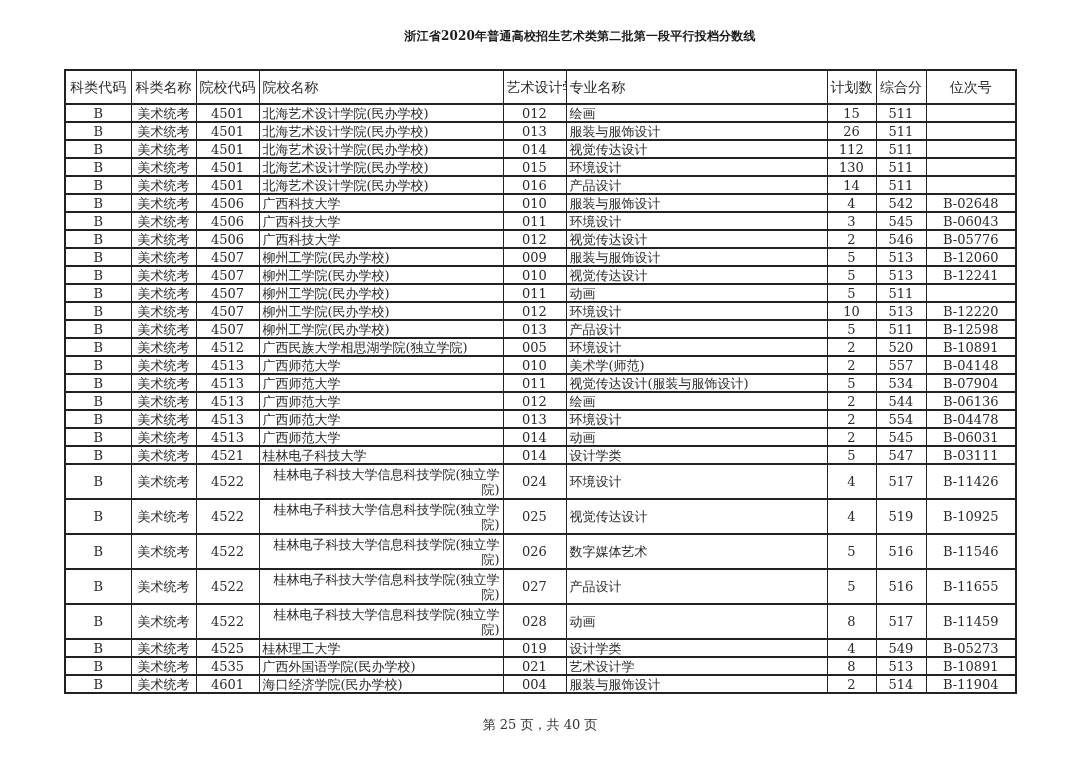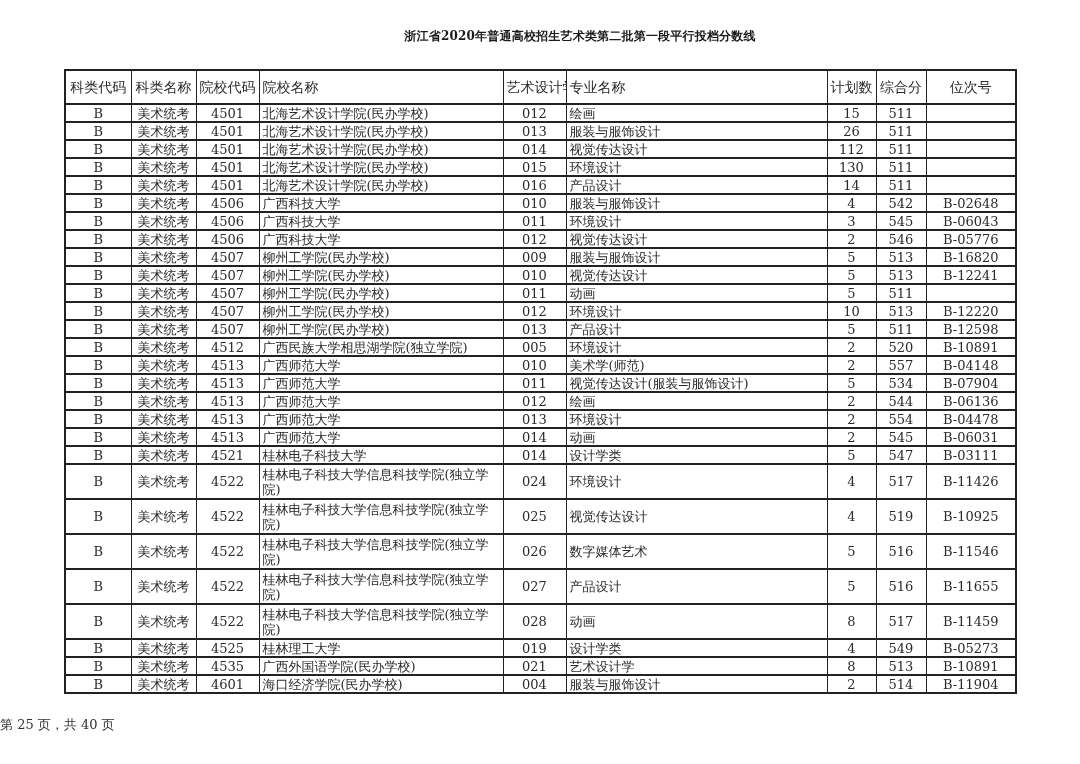--- a/index.html
+++ b/index.html
@@ -9,25 +9,25 @@
            font-size: 12px; font-weight: bold; color: #1a1a1a; letter-spacing: 0.2px; margin-left: 40px; }
   table.grid { position: absolute; top: 69px; left: 64px; width: 951px;
                border-collapse: collapse; table-layout: fixed;
                border: 2px solid #222; }
   table.grid th, table.grid td { border: 1px solid #222; padding: 0 3px; overflow: hidden;
                white-space: nowrap; font-size: 13px; line-height: 15px; color: #2a2a2a;
                font-weight: normal; }
   table.grid th { height: 32px; font-size: 14px; }
   table.grid tr.r td { height: 16px; }
   table.grid tr.tall td { height: 33px; }
-  table.grid tr.tall td.wrap { white-space: normal; line-height: 15px; }
+  table.grid tr.tall td.wrap { white-space: normal; line-height: 15px; text-align: right; }
   .c { text-align: center; }
   .l { text-align: left; }
   table.grid tr { border-bottom: 2px solid #222; }
-  .footer { position: absolute; top: 716px; left: 0; width: 1080px; 
+  .footer { position: absolute; top: 716px; left: 0; width: 1080px; text-align: center;
             font-size: 13px; color: #333; }
 </style>
 </head>
 <body>
 
 <div class="title">浙江省2020年普通高校招生艺术类第二批第一段平行投档分数线</div>
 
 <table class="grid">
   <colgroup>
     <col style="width:66px">
@@ -144,21 +144,21 @@
       </tr>
       <tr class="r">
         <td class="c">B</td>
         <td class="c">美术统考</td>
         <td class="c">4507</td>
         <td class="l">柳州工学院(民办学校)</td>
         <td class="c">009</td>
         <td class="l">服装与服饰设计</td>
         <td class="c">5</td>
         <td class="c">513</td>
-        <td class="c">B-16820</td>
+        <td class="c">B-12060</td>
       </tr>
       <tr class="r">
         <td class="c">B</td>
         <td class="c">美术统考</td>
         <td class="c">4507</td>
         <td class="l">柳州工学院(民办学校)</td>
         <td class="c">010</td>
         <td class="l">视觉传达设计</td>
         <td class="c">5</td>
         <td class="c">513</td>

